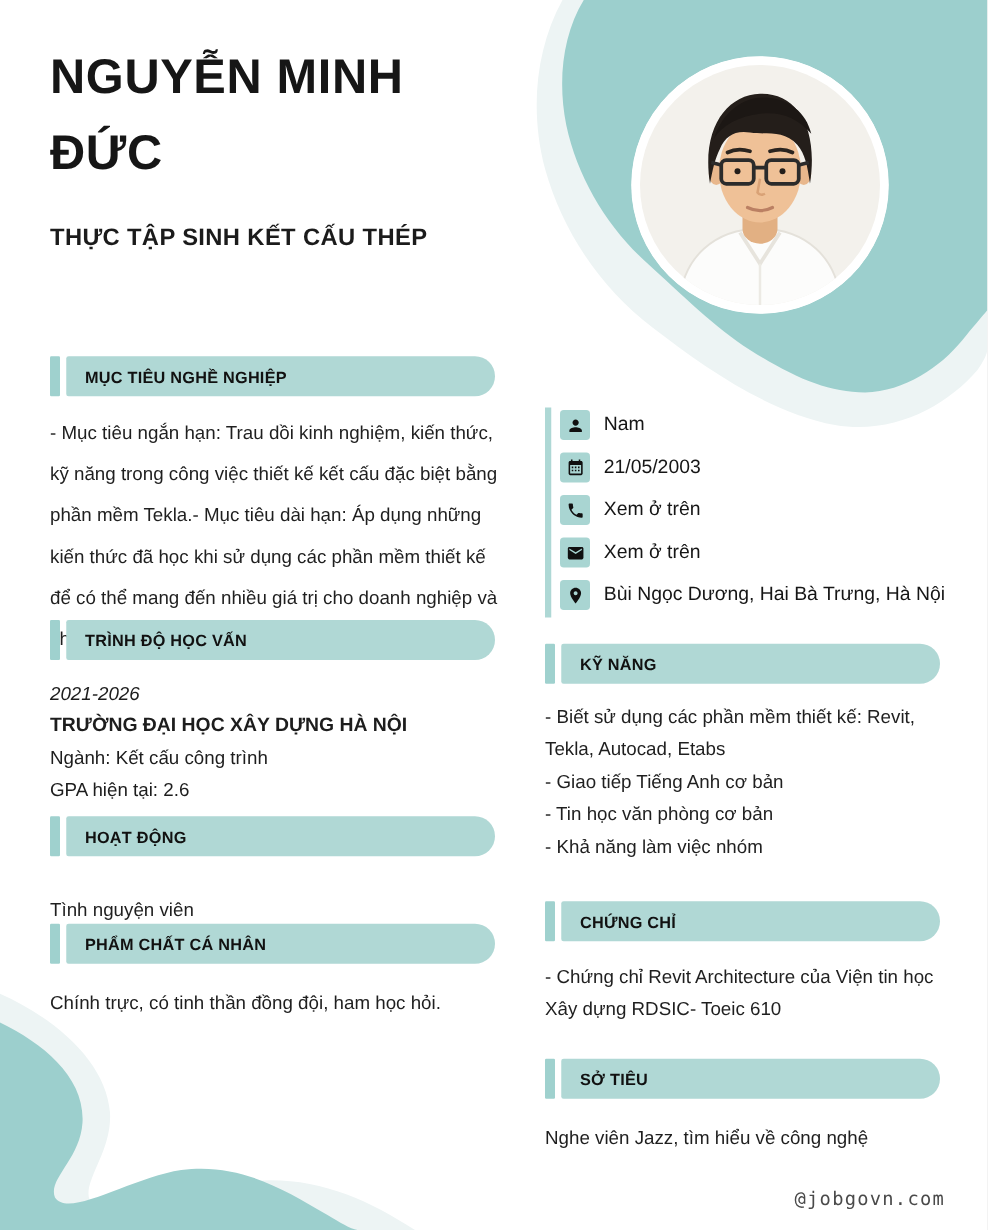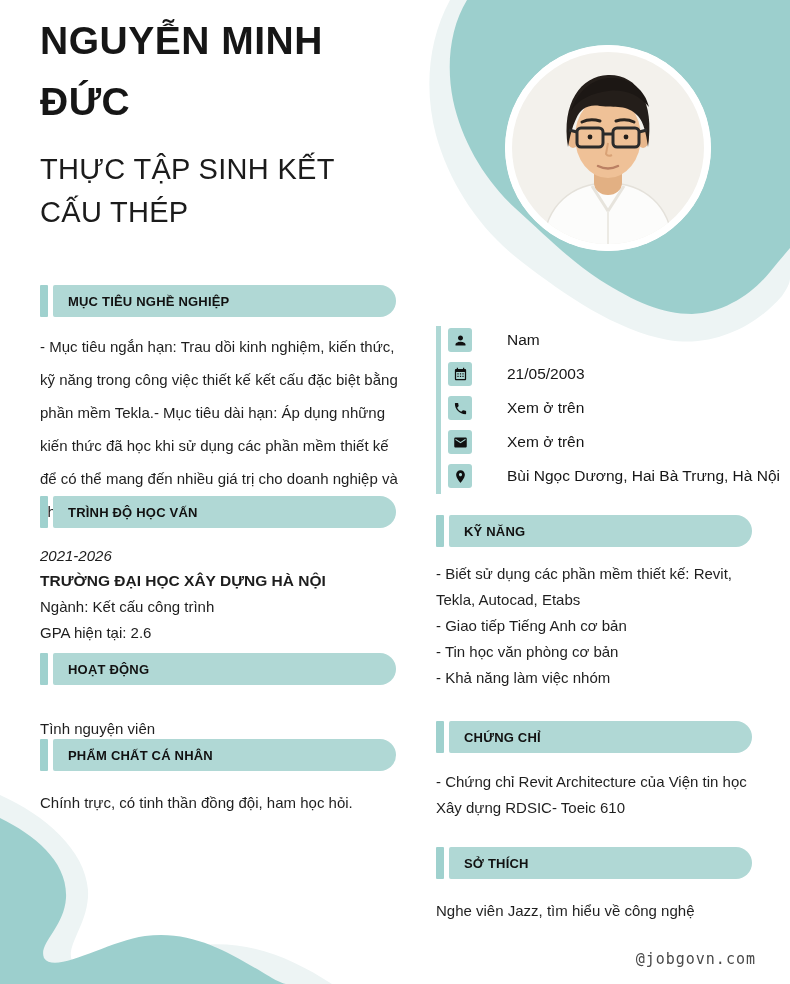--- a/index.html
+++ b/index.html
@@ -9,43 +9,43 @@
     background:#ffffff; overflow:hidden;
     font-family:"Liberation Sans","DejaVu Sans",sans-serif; color:#1d1d1d;
   }
   .deco { position:absolute; inset:0; pointer-events:none; }
   
   .photo-wrap {
     position:absolute; left:505px; top:45px; width:206px; height:206px;
     border-radius:50%; background:#fff; overflow:hidden;
   }
   
-  .name-block { position:absolute; left:40px; top:10px; width:420px; }
+  .name-block { position:absolute; left:40px; top:31px; width:420px; }
   .name { font-size:39px; line-height:61px; font-weight:bold; color:#161616; width:345px; letter-spacing:.5px; }
-  .job-title { margin-top:16px; font-size:29px; line-height:43px; font-weight:normal; color:#1b1b1b; width:350px; letter-spacing:.3px; }
+  .job-title { margin-top:16px; font-size:19px; line-height:43px; font-weight:bold; color:#1b1b1b; width:350px; letter-spacing:.3px; }
   
   .sec { position:absolute; }
   .sec-head { display:flex; height:32px; }
   .sec-accent { width:8px; background:#9fd1ce; margin-right:5px; border-radius:1px; }
   .sec-bar {
     flex:1; background:#b0d8d5; border-radius:2px 17px 17px 2px;
     display:flex; align-items:center; padding-left:15px;
     font-size:13px; font-weight:bold; color:#111; letter-spacing:.2px;
   }
   .w-left { width:356px; }
   .w-right { width:316px; }
   .body-text { font-size:15px; line-height:33px; color:#1f1f1f; margin-top:13px; }
   .tight { line-height:26px; }
   .edu-period { font-style:italic; font-size:15px; margin-top:16px; line-height:24px; }
   .edu-school { font-weight:bold; font-size:15.5px; line-height:26px; }
   .edu-line { font-size:15px; line-height:26px; }
   
   .contact-rail { position:absolute; left:436px; top:326px; width:5px; height:168px; background:#aed8d5; }
   .contact { position:absolute; left:448px; top:328px; width:320px; }
-  .c-row { display:flex; align-items:center; height:24px; margin-bottom:10px;gap:24px; }
+  .c-row { display:flex; align-items:center; height:24px; margin-bottom:10px; }
   .c-icon {
     width:24px; height:24px; border-radius:3px; background:#a9d5d2;
     display:flex; align-items:center; justify-content:center; flex:0 0 24px;
   }
   .c-icon svg { width:15px; height:15px; fill:#101010; }
   .c-text { margin-left:11px; font-size:15.5px; color:#161616; white-space:nowrap; }
   
   .watermark {
     position:absolute; right:34px; top:950px;
     font-family:"DejaVu Sans Mono","Liberation Mono",monospace;
@@ -221,20 +221,20 @@
     <div class="sec-head">
       <div class="sec-accent"></div>
       <div class="sec-bar">CHỨNG CHỈ</div>
     </div>
     <div class="body-text tight" style="margin-top:16px;">- Chứng chỉ Revit Architecture của Viện tin học Xây dựng RDSIC- Toeic 610</div>
   </div>
 
   <div class="sec w-right" style="left:436px; top:847px;">
     <div class="sec-head">
       <div class="sec-accent"></div>
-      <div class="sec-bar">SỞ THÍCH</div>
+      <div class="sec-bar">SỞ TIÊU</div>
     </div>
     <div class="body-text tight" style="margin-top:19px;">Nghe viên Jazz, tìm hiểu về công nghệ</div>
   </div>
 
   <div class="watermark">@jobgovn.com</div>
 
 </div>
 
 </body></html>

